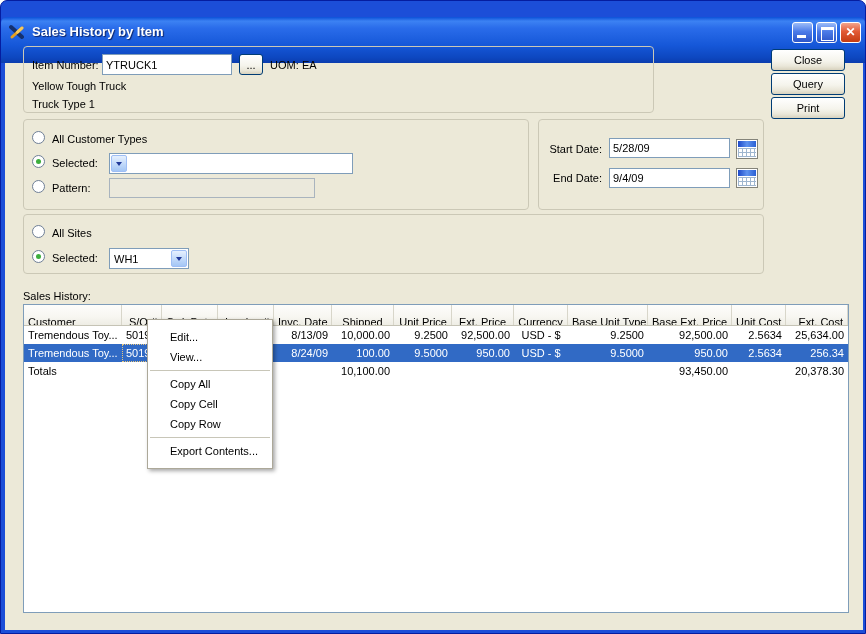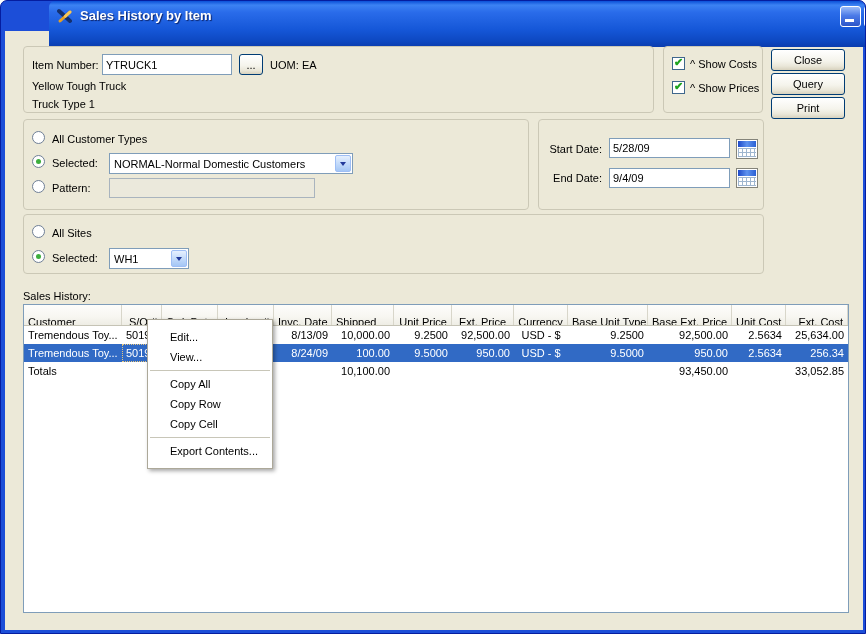--- a/index.html
+++ b/index.html
@@ -1,21 +1,21 @@
 <!DOCTYPE html>
 <html><head>
 <meta charset="utf-8">
 <style>
   html,body{margin:0;padding:0;background:#fff;}
   *{box-sizing:border-box;}
   .win{position:relative;width:866px;height:634px;background:#1C4ED8;border:1px solid #051DA0;
        border-radius:7px 7px 0 0;overflow:hidden;font-family:"Liberation Sans",sans-serif;
        font-size:11px;color:#000;}
-  .titlebar{position:absolute;left:0;top:0;right:0;height:46px;border-radius:6px 6px 0 0;
-       background:linear-gradient(180deg,#0b50d8 0%,#3c82f3 9%,#2a6cea 24%,#1557d8 62%,#0d47c0 88%,#0a3cae 100%);margin-left:48px;}
+  .titlebar{position:absolute;left:0;top:16px;right:0;height:46px;border-radius:6px 6px 0 0;
+       background:linear-gradient(180deg,#0b50d8 0%,#3c82f3 9%,#2a6cea 24%,#1557d8 62%,#0d47c0 88%,#0a3cae 100%);}
   .app-icon{position:absolute;left:8px;top:7px;width:16px;height:16px;}
   .title-text{position:absolute;left:31px;top:7px;font-size:13px;font-weight:bold;color:#fff;
        text-shadow:1px 1px 1px rgba(0,0,40,.65);white-space:nowrap;}
   .tb-btn{position:absolute;top:5px;width:21px;height:21px;border:1px solid #fff;border-radius:3px;cursor:default;}
   .btn-min,.btn-max{background:linear-gradient(180deg,#9CBCF8 0%,#4C7BE8 45%,#2C55C8 100%);}
   .btn-min{left:791px;} .btn-max{left:815px;}
   .btn-close{left:839px;background:linear-gradient(180deg,#F2A48C 0%,#E25A35 45%,#C43C12 100%);}
   .btn-min::after{content:"";position:absolute;left:4px;bottom:4px;width:9px;height:3px;background:#fff;}
   .btn-max::after{content:"";position:absolute;left:4px;top:4px;width:11px;height:10px;
        border:1px solid #fff;border-top-width:3px;}
@@ -87,38 +87,31 @@
   <div class="group-box" style="left:22px;top:45px;width:631px;height:67px;">
     <span class="lbl" style="left:8px;top:12px;">Item Number:</span>
     <input class="xp-input" style="left: 78px; top: 7px; width: 130px; height: 21px;" value="YTRUCK1">
     <button class="xp-btn browse-btn" style="left:215px;top:7px;">...</button>
     <span class="lbl" style="left:246px;top:12px;">UOM:</span>
     <span class="lbl" style="left:278px;top:12px;">EA</span>
     <span class="lbl" style="left:8px;top:33px;">Yellow Tough Truck</span>
     <span class="lbl" style="left:8px;top:51px;">Truck Type 1</span>
   </div>
 
-  <div class="group-box" style="left:662px;top:45px;width:100px;height:67px;">
-    <span class="xp-check checked" style="left:8px;top:10px;"></span>
-    <span class="lbl" style="left:26px;top:11px;">^ Show Costs</span>
-    <span class="xp-check checked" style="left:8px;top:34px;"></span>
-    <span class="lbl" style="left:26px;top:35px;">^ Show Prices</span>
-  </div>
 
   <button class="xp-btn" style="left:770px;top:48px;">Close</button>
   <button class="xp-btn" style="left:770px;top:72px;">Query</button>
   <button class="xp-btn" style="left:770px;top:96px;">Print</button>
 
   <div class="group-box" style="left:22px;top:118px;width:506px;height:91px;">
     <span class="xp-radio" style="left:8px;top:11px;"></span>
     <span class="lbl" style="left:28px;top:13px;">All Customer Types</span>
     <span class="xp-radio checked" style="left:8px;top:35px;"></span>
     <span class="lbl" style="left:28px;top:37px;">Selected:</span>
     <div class="xp-combo" style="left:85px;top:33px;width:244px;">
-      <span class="combo-text">NORMAL-Normal Domestic Customers</span>
       <span class="combo-arrow"></span>
     </div>
     <span class="xp-radio" style="left:8px;top:60px;"></span>
     <span class="lbl" style="left:28px;top:62px;">Pattern:</span>
     <input class="xp-input disabled" style="left: 85px; top: 58px; width: 206px; height: 20px;" disabled="" value="">
   </div>
 
   <div class="group-box" style="left:537px;top:118px;width:226px;height:91px;">
     <span class="lbl" style="left:3px;top:23px;width:60px;text-align:right;">Start Date:</span>
     <input class="xp-input" style="left: 70px; top: 18px; width: 121px; height: 20px;" value="5/28/09">
@@ -140,21 +133,21 @@
   </div>
 
   <span class="lbl" style="left:22px;top:289px;">Sales History:</span>
   <div class="sales-table">
     <div class="thead">
         <div class="hcell" style="width: 98px; text-align: left;">Customer</div>
         <div class="hcell" style="width: 40px; text-align: right;">S/O #</div>
         <div class="hcell" style="width: 56px; text-align: right;">Ord. Date</div>
         <div class="hcell" style="width: 56px; text-align: right;">Invoice #</div>
         <div class="hcell" style="width: 58px; text-align: right;">Invc. Date</div>
-        <div class="hcell" style="width: 62px; text-align: left;">Shipped</div>
+        <div class="hcell" style="width: 62px; text-align: center;">Shipped</div>
         <div class="hcell" style="width: 58px; text-align: right;">Unit Price</div>
         <div class="hcell" style="width: 62px; text-align: center;">Ext. Price</div>
         <div class="hcell" style="width: 54px; text-align: center;">Currency</div>
         <div class="hcell" style="width: 80px; text-align: right;">Base Unit Type</div>
         <div class="hcell" style="width: 84px; text-align: right;">Base Ext. Price</div>
         <div class="hcell" style="width: 54px; text-align: right;">Unit Cost</div>
         <div class="hcell" style="width: 62px; text-align: right;">Ext. Cost</div>
       </div>
     <div>
         <div class="trow">
@@ -193,28 +186,28 @@
           <div class="tcell" style="width: 56px; text-align: right;"></div>
           <div class="tcell" style="width: 56px; text-align: right;"></div>
           <div class="tcell" style="width: 58px; text-align: right;"></div>
           <div class="tcell" style="width: 62px; text-align: right;">10,100.00</div>
           <div class="tcell" style="width: 58px; text-align: right;"></div>
           <div class="tcell" style="width: 62px; text-align: right;"></div>
           <div class="tcell" style="width: 54px; text-align: center;"></div>
           <div class="tcell" style="width: 80px; text-align: right;"></div>
           <div class="tcell" style="width: 84px; text-align: right;">93,450.00</div>
           <div class="tcell" style="width: 54px; text-align: right;"></div>
-          <div class="tcell" style="width: 62px; text-align: right;">33,052.85</div>
+          <div class="tcell" style="width: 62px; text-align: right;">20,378.30</div>
         </div>
       </div>
   </div>
 
   <div class="context-menu">
     <div class="menu-item">Edit...</div>
     <div class="menu-item">View...</div>
     <div class="menu-sep"></div>
     <div class="menu-item">Copy All</div>
+    <div class="menu-item">Copy Cell</div>
     <div class="menu-item">Copy Row</div>
-    <div class="menu-item">Copy Cell</div>
     <div class="menu-sep"></div>
     <div class="menu-item">Export Contents...</div>
   </div>
 </div>
 
 </body></html>

